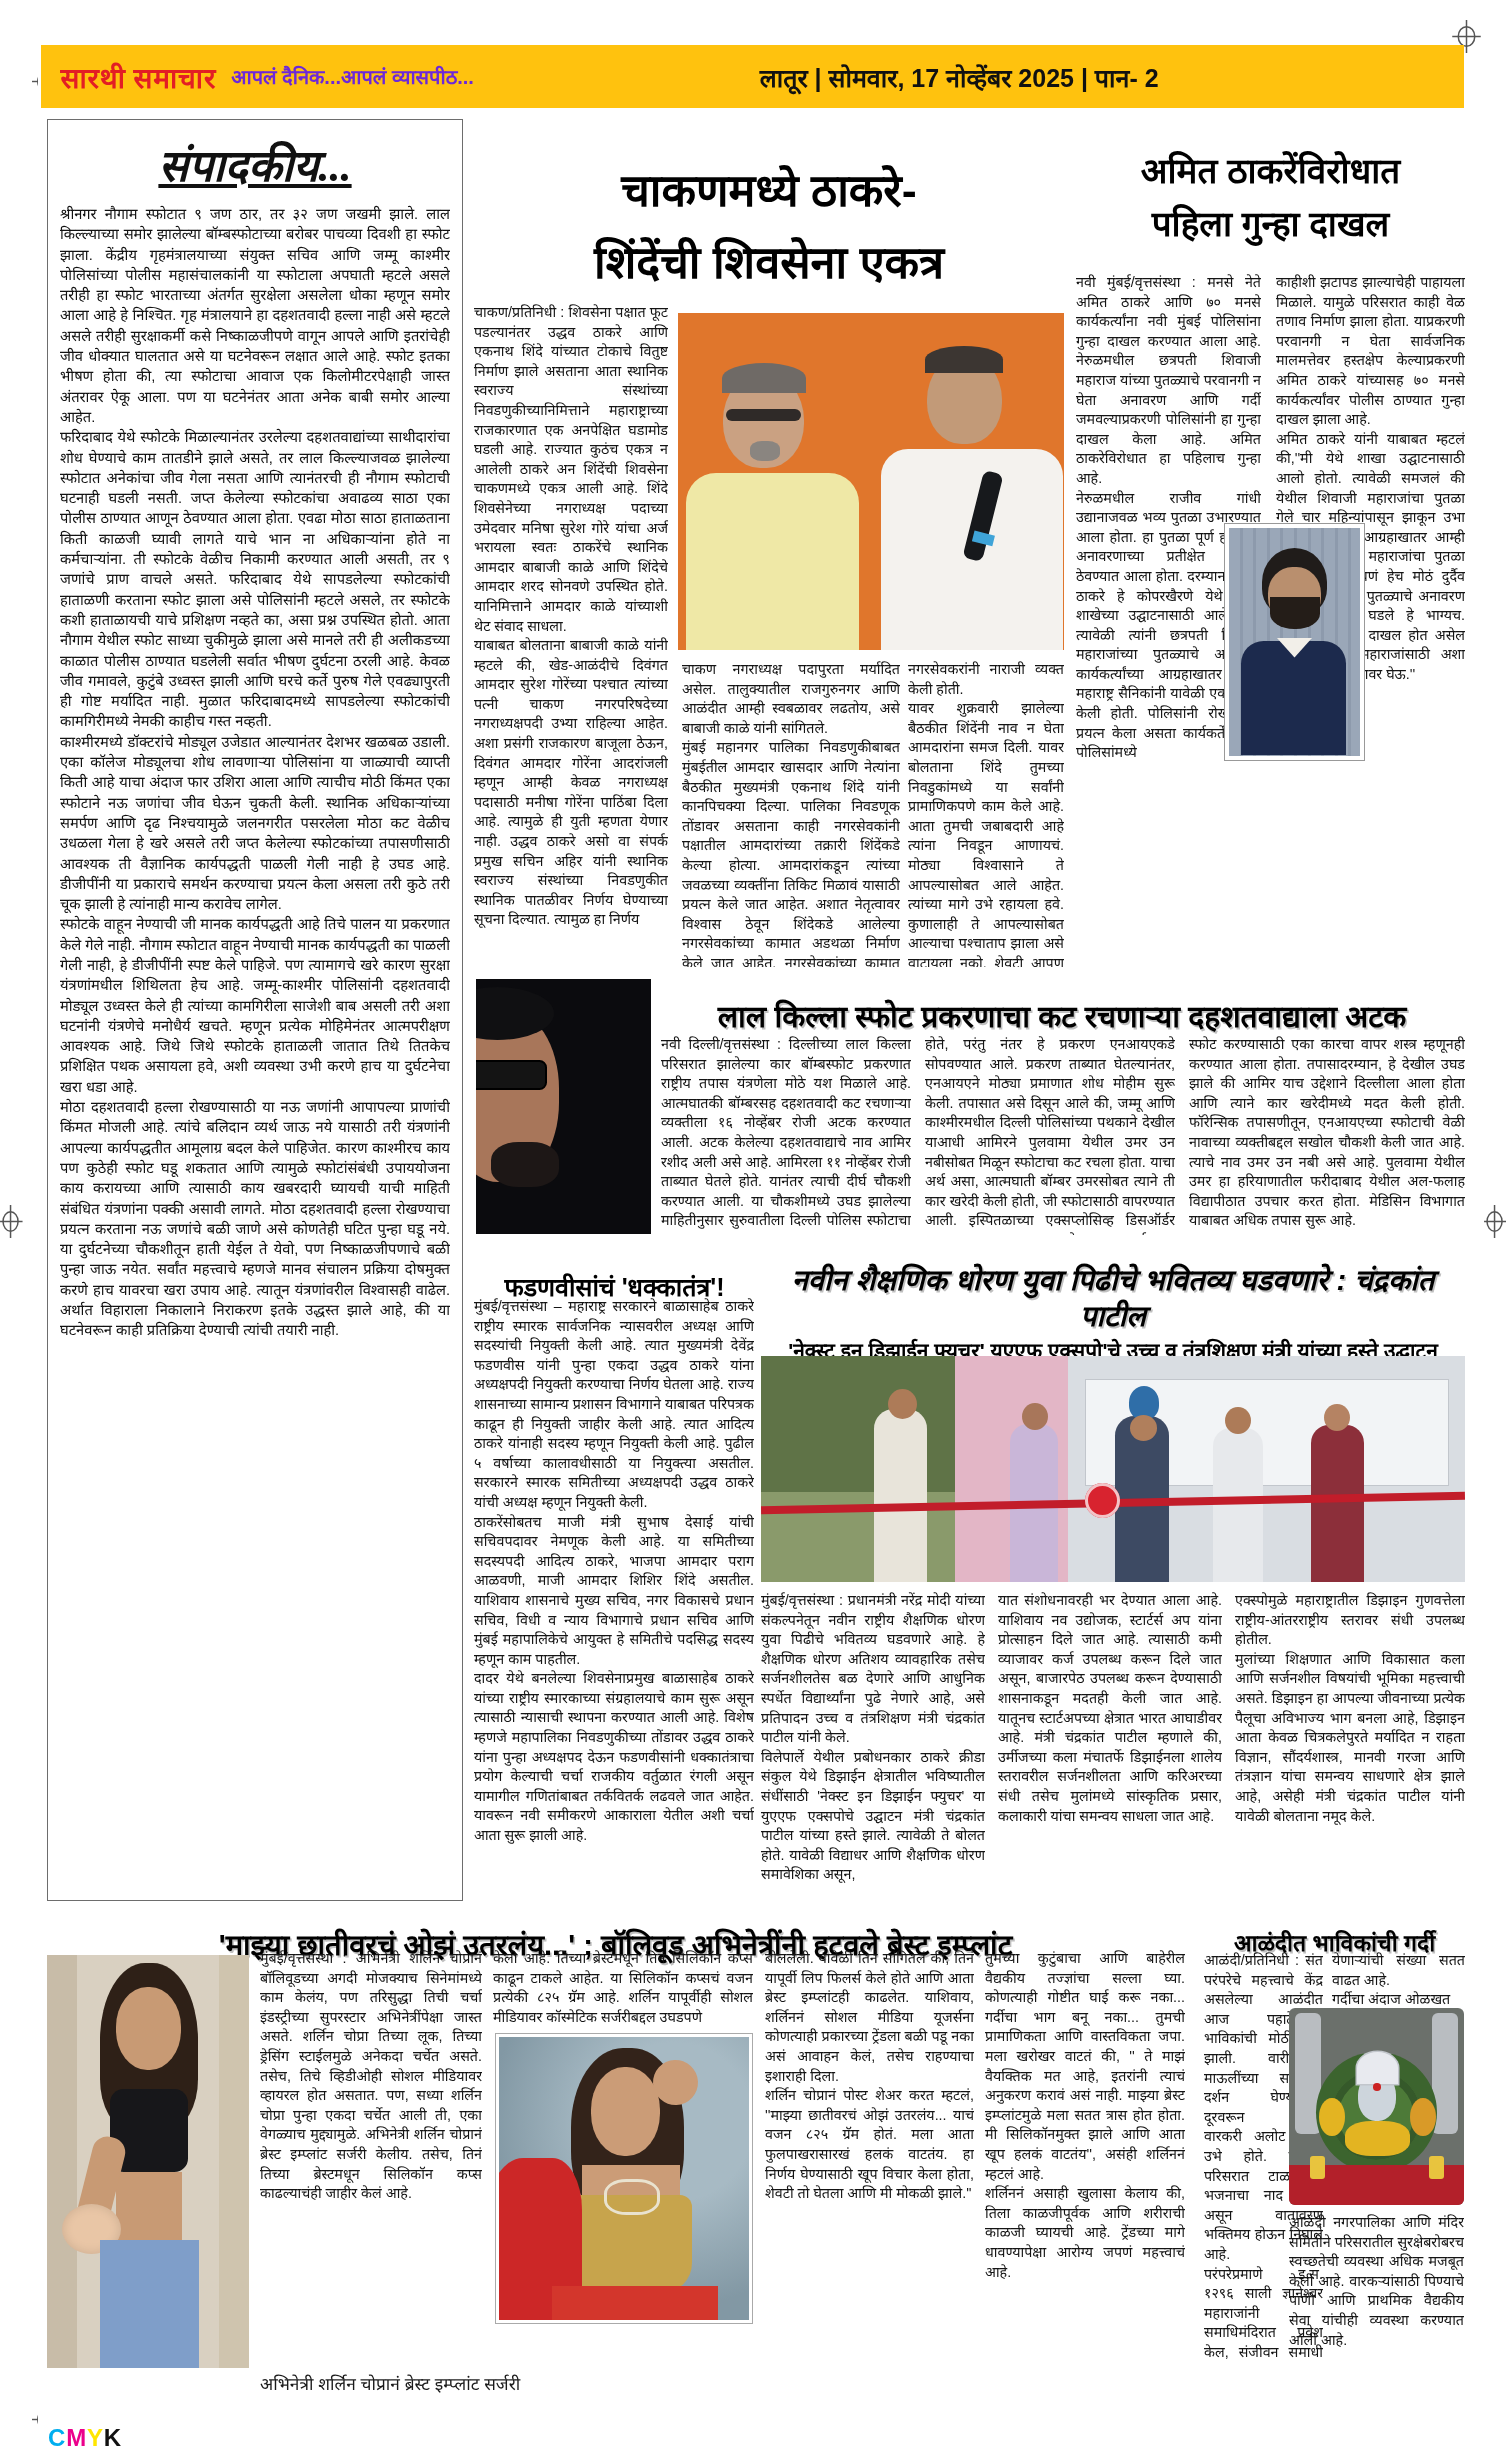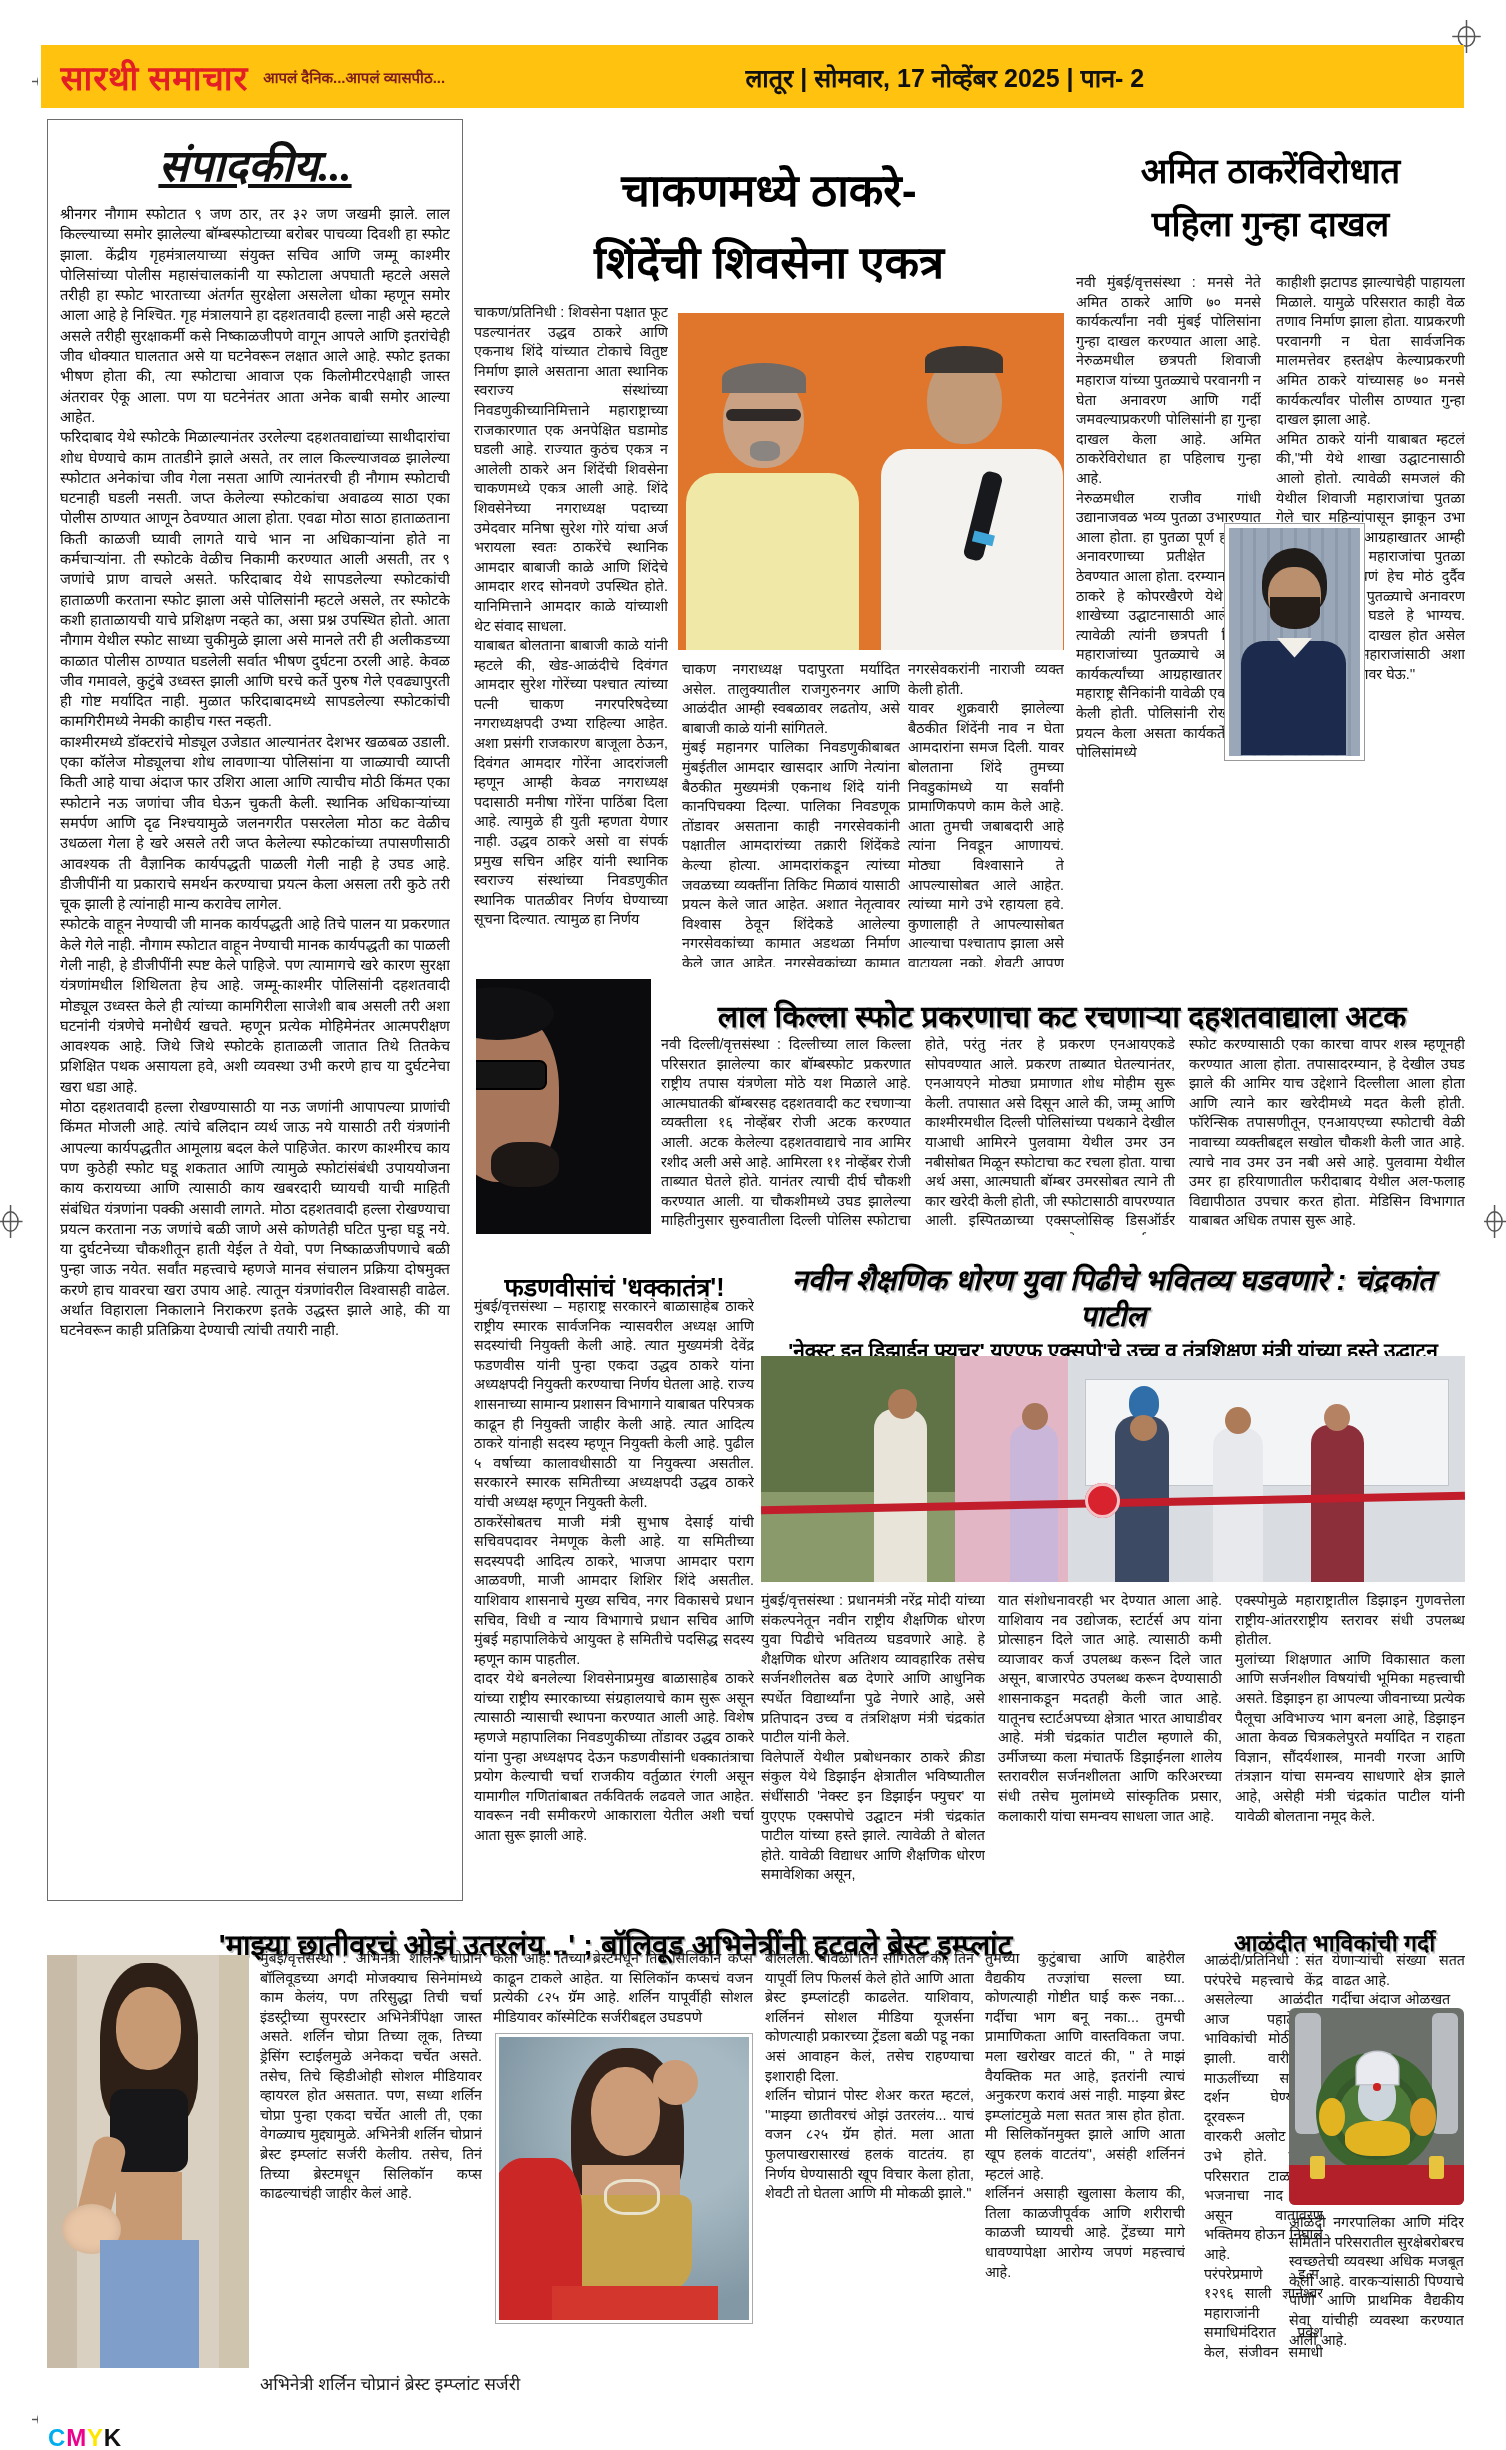--- a/index.html
+++ b/index.html
@@ -8,23 +8,23 @@
   .abs{position:absolute;}
   .jtxt{position:absolute;text-align:justify;font-size:14.3px;line-height:19.6px;
         white-space:pre-line;overflow:hidden;color:#141414;}
   .hl{position:absolute;font-weight:bold;color:#000;text-align:center;overflow:hidden;}
   .shadowed{text-shadow:1.5px 2.3px 0 #c0c0c0;}
   .photo{position:absolute;overflow:hidden;background:#888;}
   .capt{position:absolute;font-size:17.3px;font-weight:bold;color:#1a1a1a;overflow:hidden;}
   
   #masthead{position:absolute;left:41px;top:45px;width:1423px;height:63px;background:#FFC20E;
             display:flex;align-items:center;padding:0 19.6px;box-sizing:border-box;}
-  #mast-title{font-size:34px;font-weight:bold;color:#E31E24;font-family:"Liberation Serif","DejaVu Serif",serif;
+  #mast-title{font-size:28px;font-weight:bold;color:#E31E24;font-family:"Liberation Serif","DejaVu Serif",serif;
               letter-spacing:0.8px;white-space:nowrap;}
-  #mast-tag{font-size:15px;font-weight:bold;color:#7f1d1d;margin-left:15px;white-space:nowrap;}
+  #mast-tag{font-size:20px;font-weight:bold;color:#6d28d9;margin-left:15px;white-space:nowrap;}
   #mast-edition{font-size:25px;font-weight:bold;color:#111;white-space:nowrap;margin:0 22.6px;}
   #mast-contact{width:301px;font-size:17.3px;font-weight:bold;color:#111;}
   #mast-contact .row{display:flex;align-items:center;gap:7.5px;padding:2.3px 0;white-space:nowrap;}
   #mast-contact .row:first-child{border-bottom:2.3px solid #111;}
   .sq{display:inline-block;width:9px;height:9px;background:#111;}
   
   #editorial{position:absolute;left:47px;top:119px;width:416px;height:1782px;
              border:1.5px solid #6d6d6d;box-sizing:border-box;padding:7.5px 12px;}
   #edit-label{font-family:"Liberation Serif","DejaVu Serif",serif;font-style:italic;font-weight:bold;
               font-size:44px;text-align:center;text-decoration:underline;padding:6px 0 10.5px 0;}

